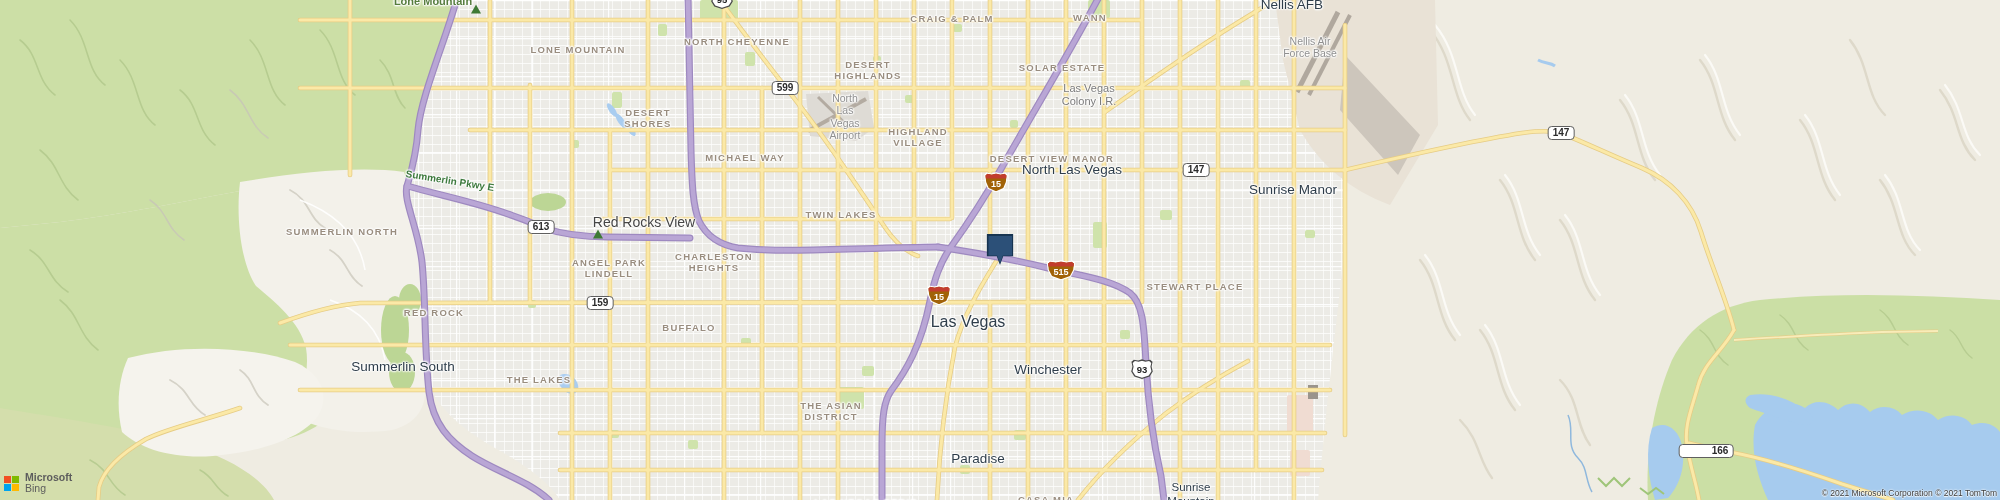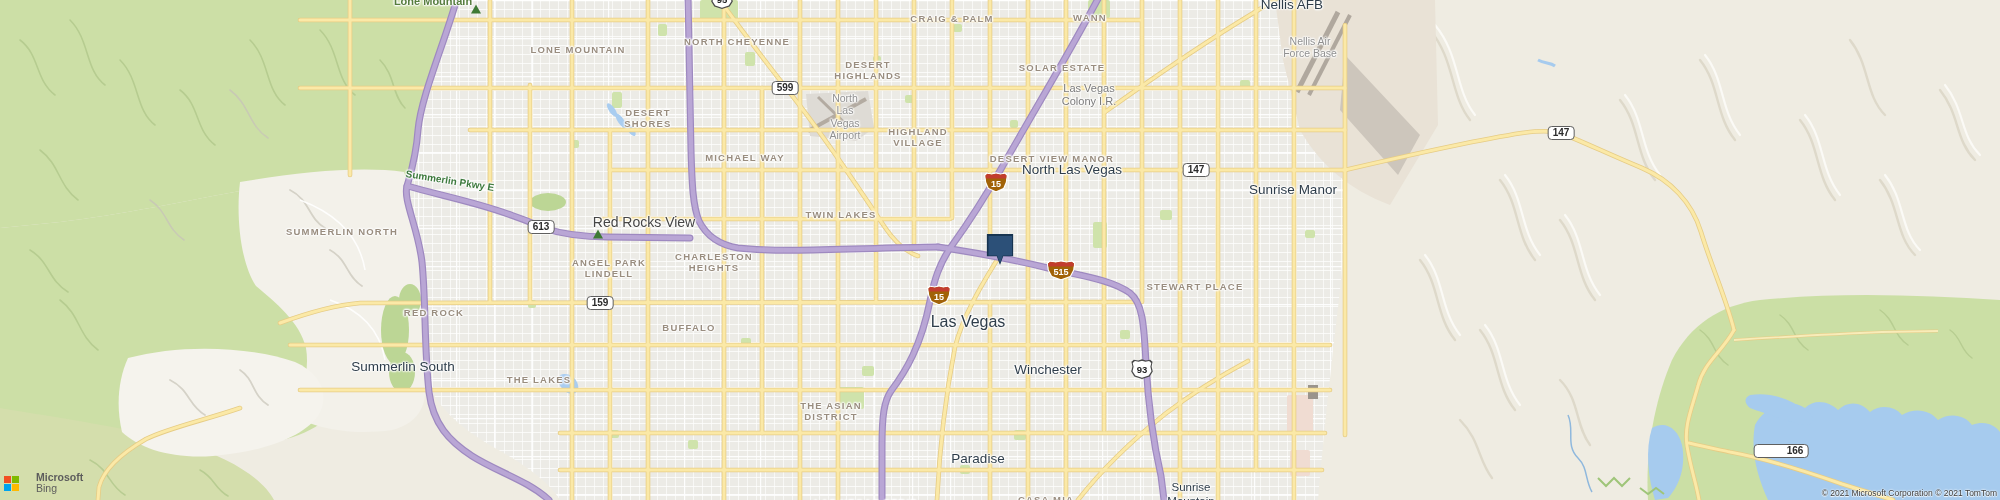--- a/index.html
+++ b/index.html
@@ -41,21 +41,21 @@
        clip-path:polygon(50% 4%,66% 10%,84% 6%,94% 16%,90% 38%,95% 62%,82% 86%,50% 98%,18% 86%,5% 62%,10% 38%,6% 16%,16% 6%,34% 10%);}
   .sh-us-in{position:absolute;inset:1.5px;background:#fff;color:#1e1e1e;
        clip-path:polygon(50% 4%,66% 10%,84% 6%,94% 16%,90% 38%,95% 62%,82% 86%,50% 98%,18% 86%,5% 62%,10% 38%,6% 16%,16% 6%,34% 10%);
        font-size:9.5px;font-weight:bold;text-align:center;line-height:18px;}
 
   .pin{position:absolute;transform:translate(-50%,-52%);width:27px;height:31px;background:#173450;
        clip-path:polygon(0 0,100% 0,100% 72%,62% 72%,50% 100%,38% 72%,0 72%);}
   .pin-in{position:absolute;inset:1.5px;background:#2c5078;
        clip-path:polygon(0 0,100% 0,100% 72%,62% 72%,50% 100%,38% 72%,0 72%);}
 
-  #bing-logo{position:absolute;left:4px;top:472px;display:flex;align-items:center;gap:17px;}
+  #bing-logo{position:absolute;left:4px;top:472px;display:flex;align-items:center;gap:6px;}
   .mslogo{display:grid;grid-template-columns:7px 7px;grid-template-rows:7px 7px;gap:1px;}
   .mslogo i{display:block;}
   .logotext{line-height:1.05;font-size:10.5px;color:#5d5d5d;}
   .logotext .l1{font-weight:bold;}
   #copyright{position:absolute;right:3px;bottom:2px;font-size:8.5px;color:#3d3d3d;
        text-shadow:0 0 2px #fff,0 0 2px #fff,0 1px 1px #fff;}
 </style>
 </head>
 <body>
 
@@ -376,21 +376,21 @@
       </div>
   <div id="shields-layer">
         <div class="sh-us" style="left: 722px; top: -1px;">
           <span class="sh-us-in">95</span>
         </div>
         <div class="sh-state" style="left: 785px; top: 88px;">599</div>
         <div class="sh-state" style="left: 541px; top: 227px;">613</div>
         <div class="sh-state" style="left: 600px; top: 303px;">159</div>
         <div class="sh-state" style="left: 1196px; top: 170px;">147</div>
         <div class="sh-state" style="left: 1561px; top: 133px;">147</div>
-        <div class="sh-state" style="left: 1781px; top: 451px; padding-left: 32px;">166</div>
+        <div class="sh-state" style="left: 1706px; top: 451px; padding-left: 32px;">166</div>
         <div class="sh-us" style="left: 1142px; top: 369px;">
           <span class="sh-us-in">93</span>
         </div>
         <div class="sh-int" style="left: 996px; top: 182px;">
           <span class="sh-in">
             <span class="sh-red"></span>
             <span class="sh-num">15</span>
           </span>
         </div>
         <div class="sh-int" style="left: 939px; top: 295px;">

